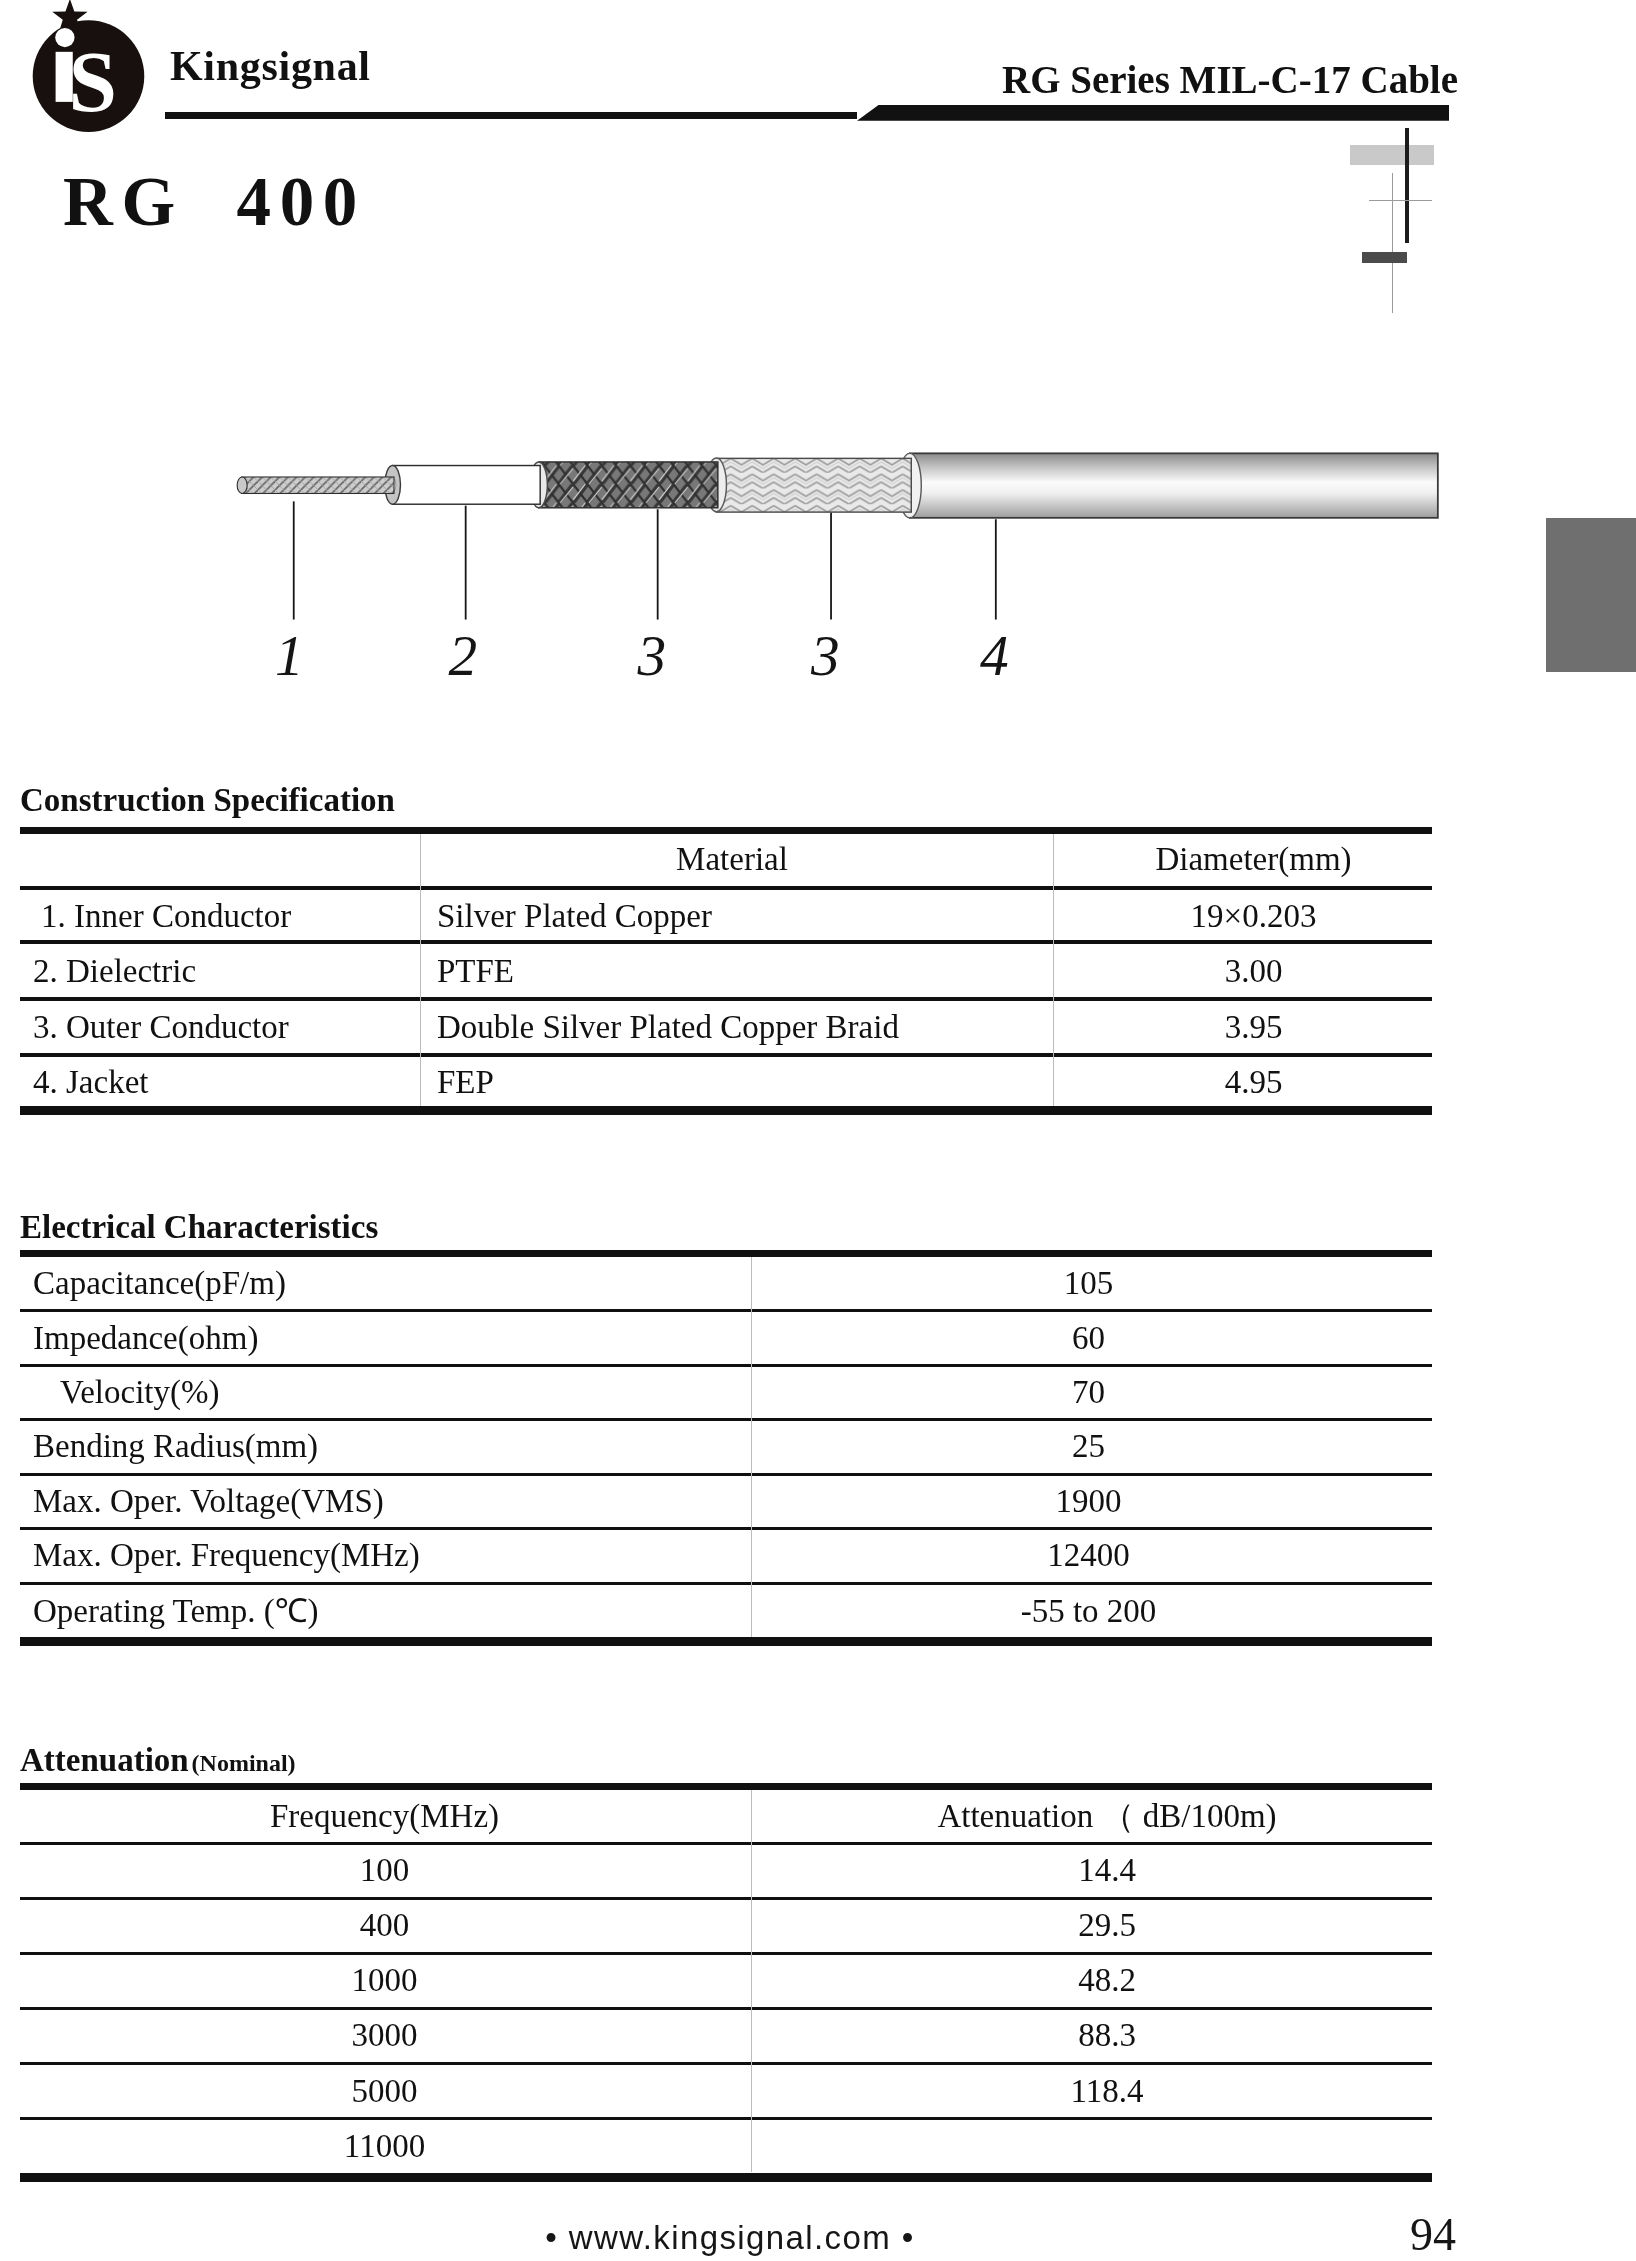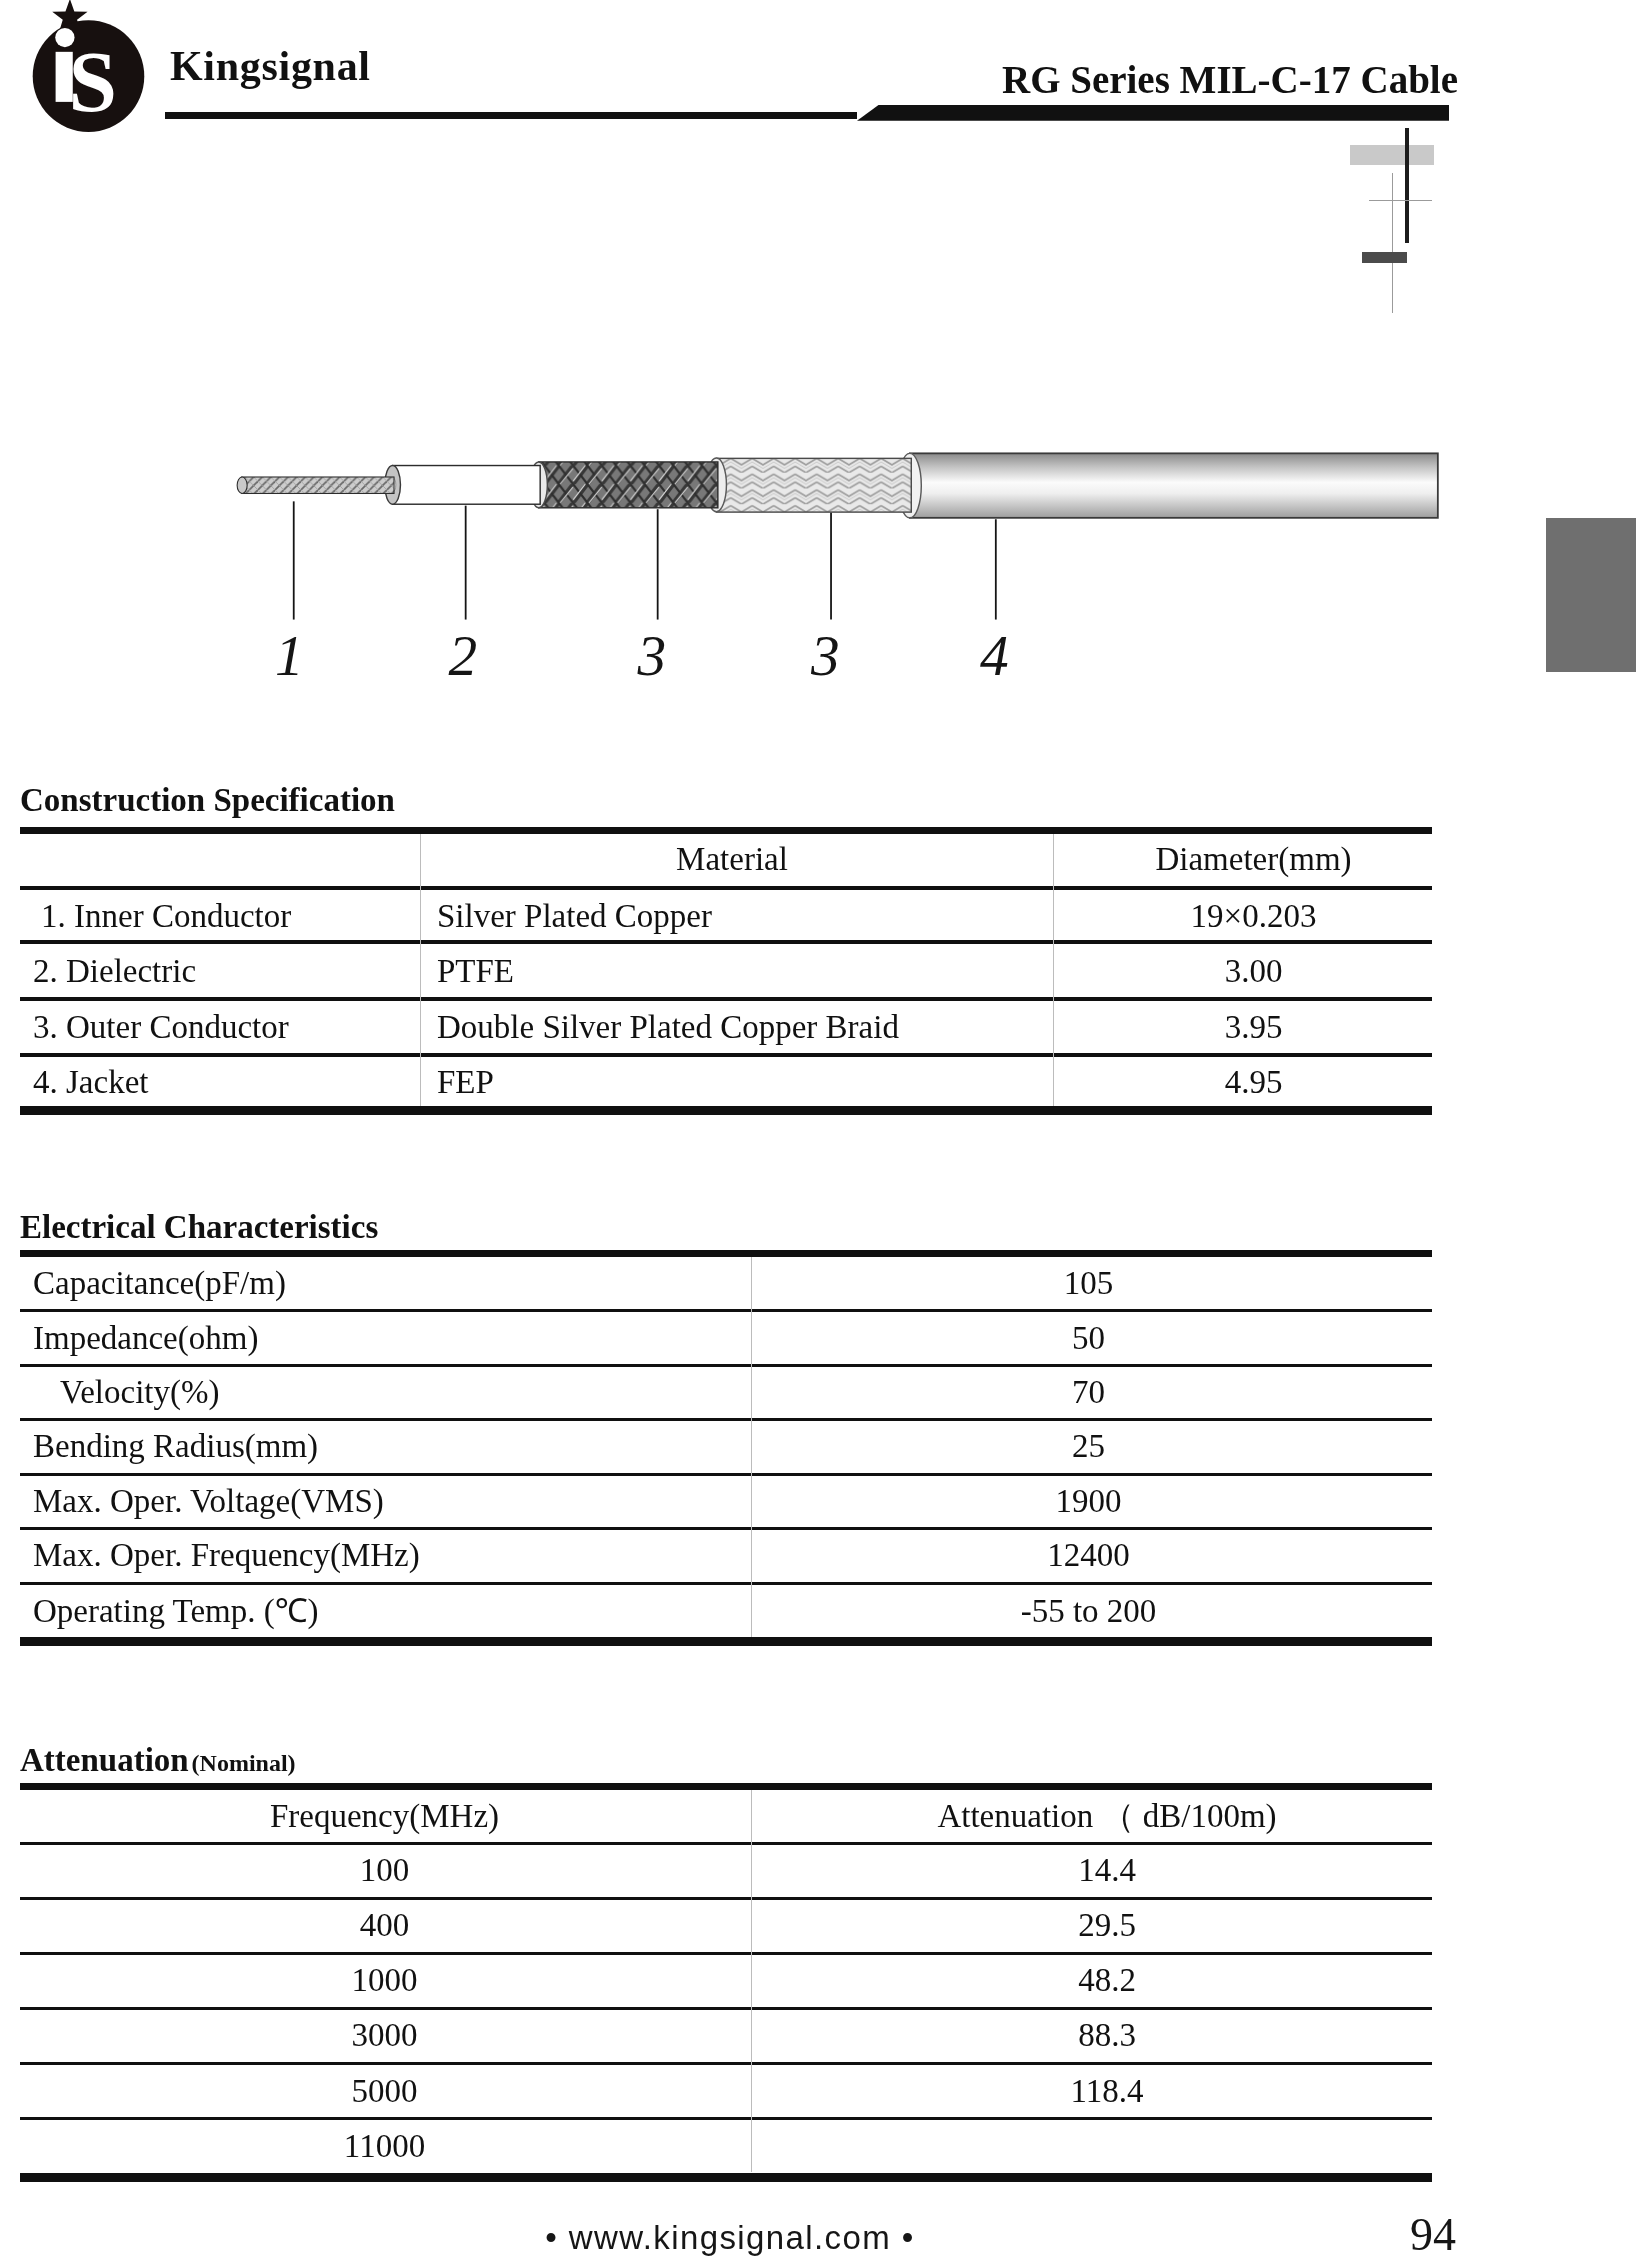--- a/index.html
+++ b/index.html
@@ -54,20 +54,21 @@
   <div class="abs" id="bar-left"></div>
   <div class="abs" id="bar-right"></div>
 
   <div class="abs" id="decor-rect-light"></div>
   <div class="abs" id="decor-vline-black"></div>
   <div class="abs" id="decor-vline-gray"></div>
   <div class="abs" id="decor-hline-gray"></div>
   <div class="abs" id="decor-rect-dark"></div>
   <div class="abs" id="side-tab"></div>
 
+  <div class="abs" id="product-title">RG 400</div>
 
   <svg class="abs" style="left:0;top:401px;width:1637px;height:301px;" viewBox="0 560 2285 420">
     <defs>
       <pattern id="p-strand" width="12" height="12" patternUnits="userSpaceOnUse">
         <rect width="12" height="12" fill="#cdcdcd"></rect>
         <path d="M0,12 L12,0" stroke="#6a6a6a" stroke-width="2.5"></path>
         <path d="M0,0 L12,12" stroke="#9f9f9f" stroke-width="1.2"></path>
       </pattern>
       <pattern id="p-braid-dark" width="40" height="26" patternUnits="userSpaceOnUse">
         <rect width="40" height="26" fill="#787878"></rect>
@@ -172,21 +173,21 @@
     <div class="hline" style="top:168px;height:2.9px;"></div>
     <div class="hline" style="top:223px;height:2.9px;"></div>
     <div class="hline" style="top:277px;height:2.9px;"></div>
     <div class="hline" style="top:332px;height:2.9px;"></div>
     <div class="hline" style="top:387px;height:8.6px;"></div>
     <div class="vfaint" style="left:731px;top:7.2px;height:380px;"></div>
 
     <span class="cell" style="left:13px;top:12px;">Capacitance(pF/m)</span>
     <span class="cell center" style="left:961px;top:12px;width:215px;">105</span>
     <span class="cell" style="left:13px;top:67px;">Impedance(ohm)</span>
-    <span class="cell center" style="left:961px;top:67px;width:215px;">50</span>
+    <span class="cell center" style="left:961px;top:67px;width:215px;">60</span>
     <span class="cell" style="left:13px;top:121px;margin-left:27px;">Velocity(%)</span>
     <span class="cell center" style="left:961px;top:121px;width:215px;">70</span>
     <span class="cell" style="left:13px;top:175px;">Bending Radius(mm)</span>
     <span class="cell center" style="left:961px;top:175px;width:215px;">25</span>
     <span class="cell" style="left:13px;top:230px;">Max. Oper. Voltage(VMS)</span>
     <span class="cell center" style="left:961px;top:230px;width:215px;">1900</span>
     <span class="cell" style="left:13px;top:284px;">Max. Oper. Frequency(MHz)</span>
     <span class="cell center" style="left:961px;top:284px;width:215px;">12400</span>
     <span class="cell" style="left:13px;top:340px;">Operating Temp. (℃)</span>
     <span class="cell center" style="left:961px;top:340px;width:215px;">-55 to 200</span>

